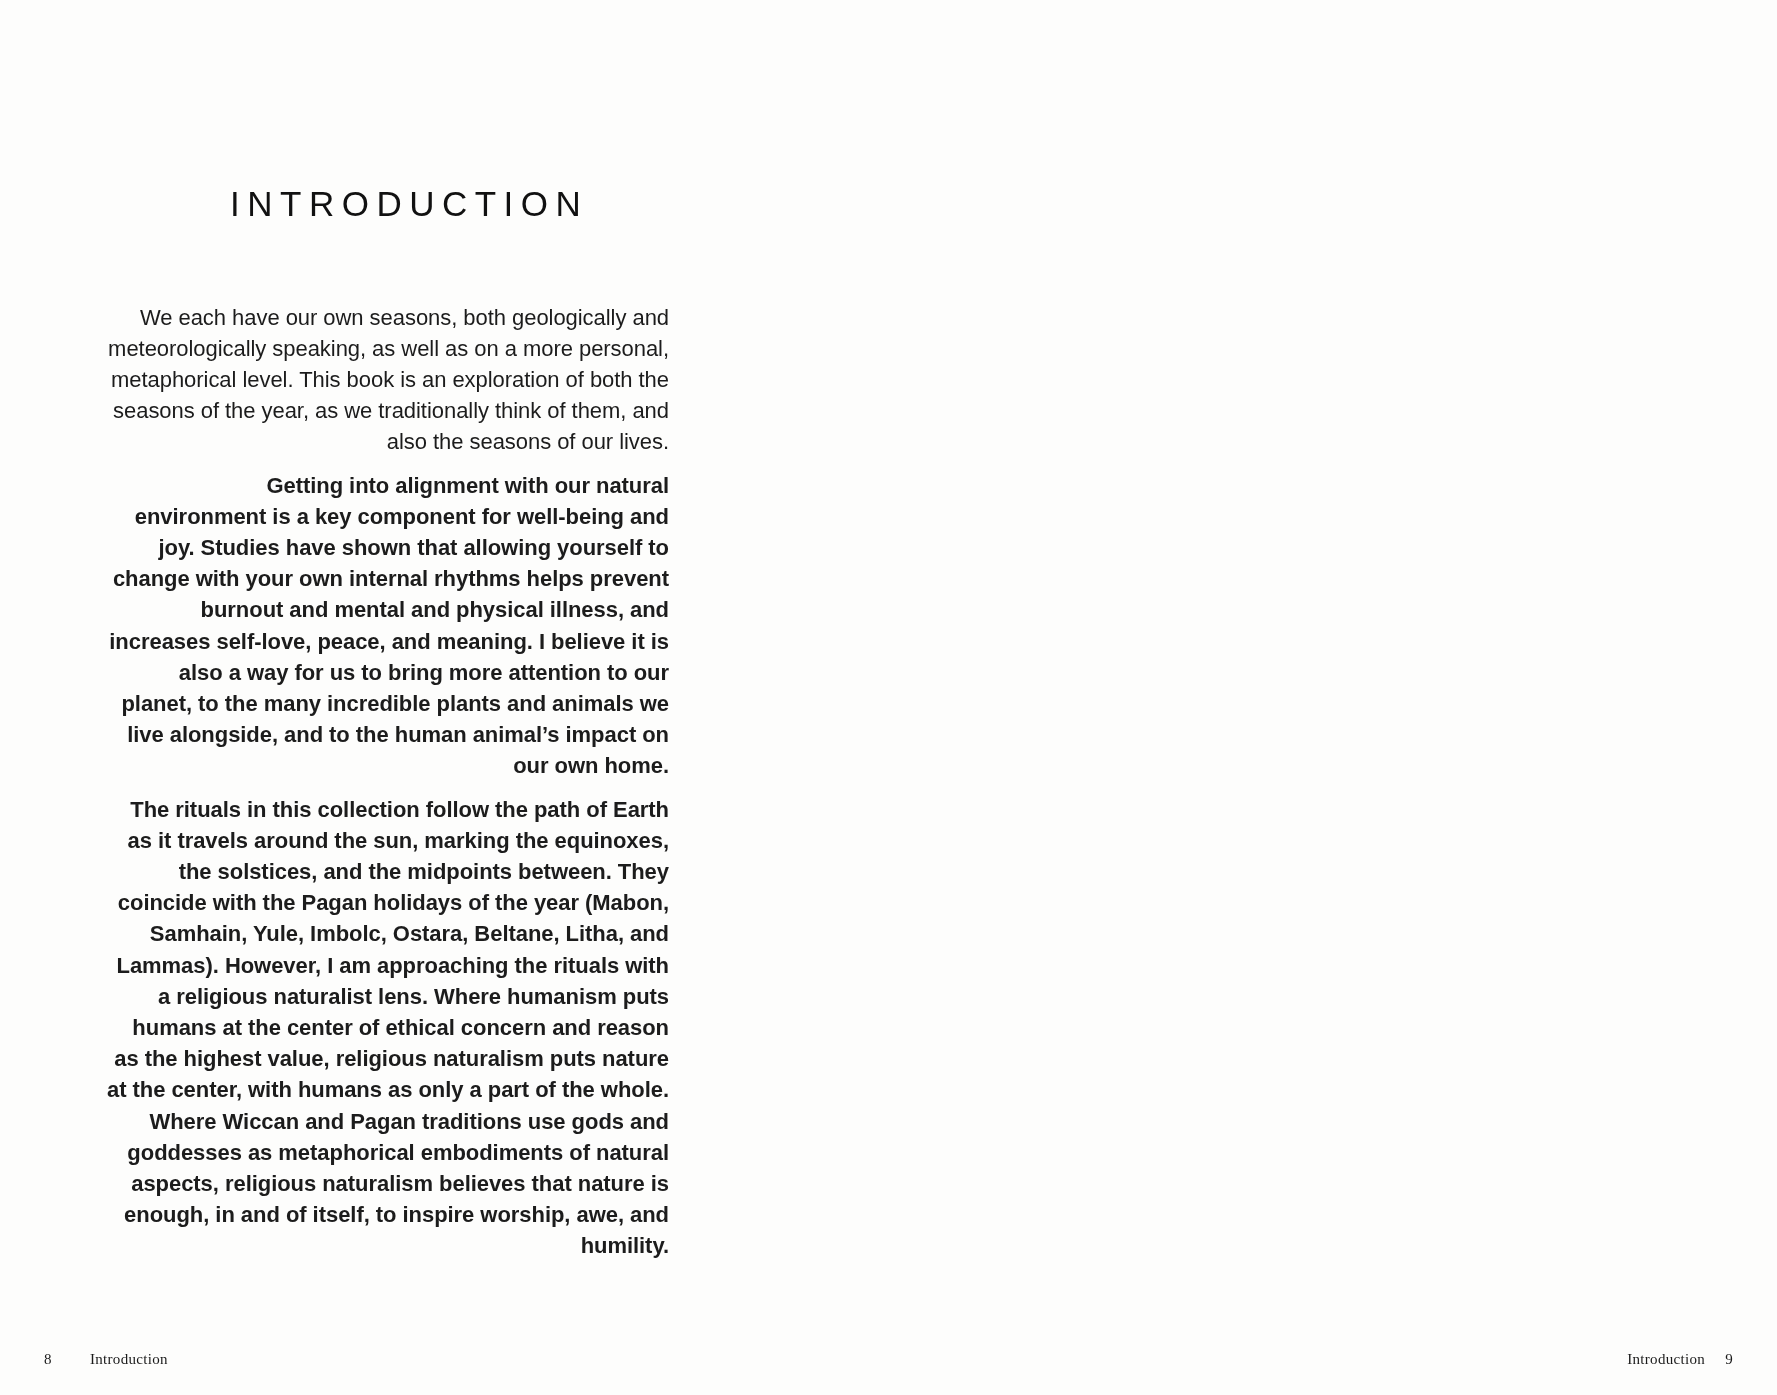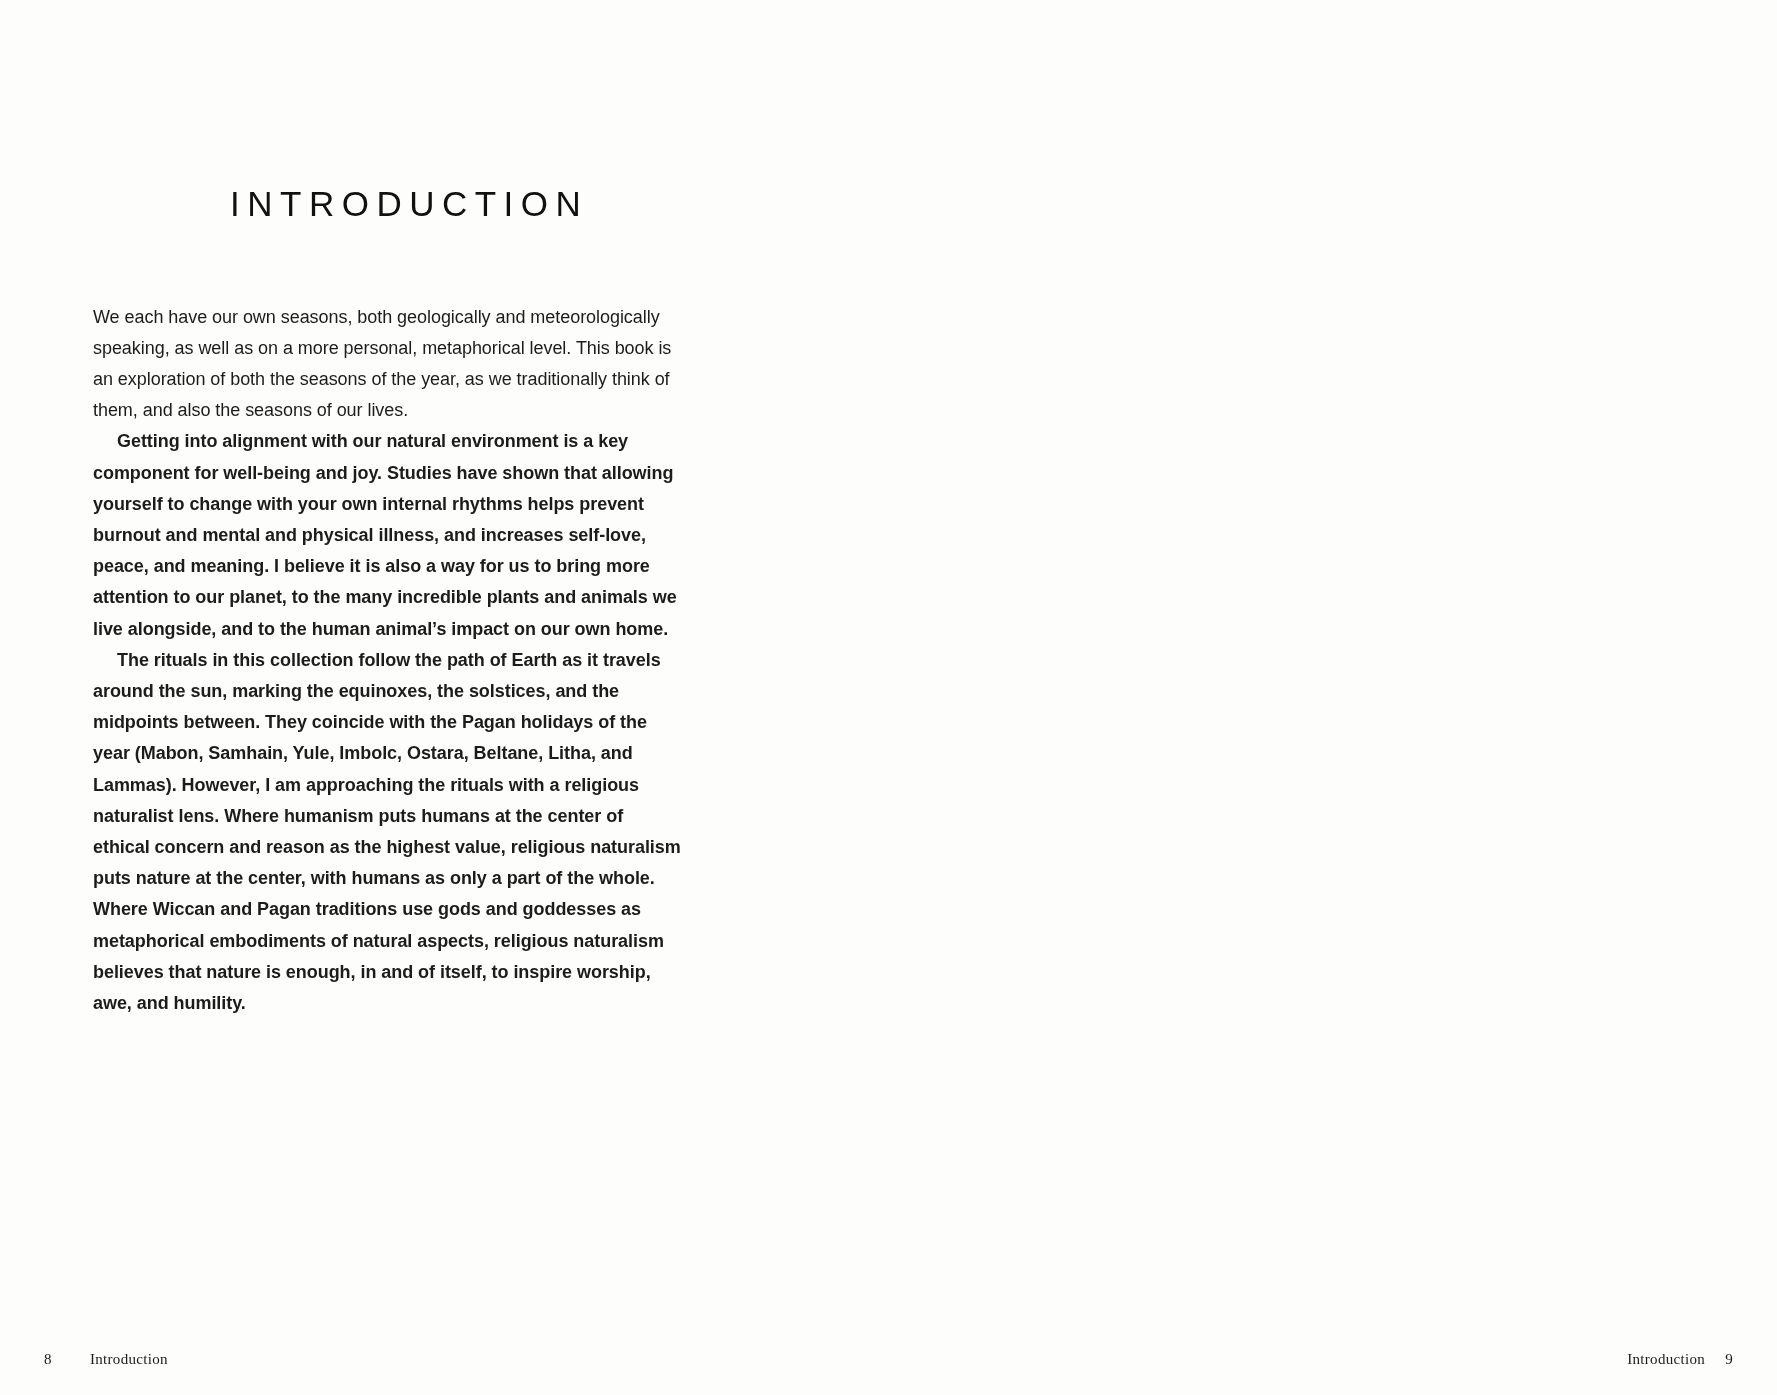--- a/index.html
+++ b/index.html
@@ -46,26 +46,26 @@
     font-size: 35px;
     font-weight: 400;
     letter-spacing: 7.5px;
     color: #111111;
     margin: 0 0 78px 0;
     padding-left: 137px;
     line-height: 1.1;
     font-family: "Liberation Sans", sans-serif;
   }
   p.body-text {
-    margin: 0;
-    font-size: 18px;
+    margin: 12px;
+    font-size: 22px;
     line-height: 31.2px;
     color: #1c1c1c;
     letter-spacing: -0.05px;
-    text-align: left;
+    text-align: right;
     word-spacing: 0px;
   }
   p.indent {
     text-indent: 24px;
     font-weight: bold;
   }
 
   
   .footer {
     position: absolute;

